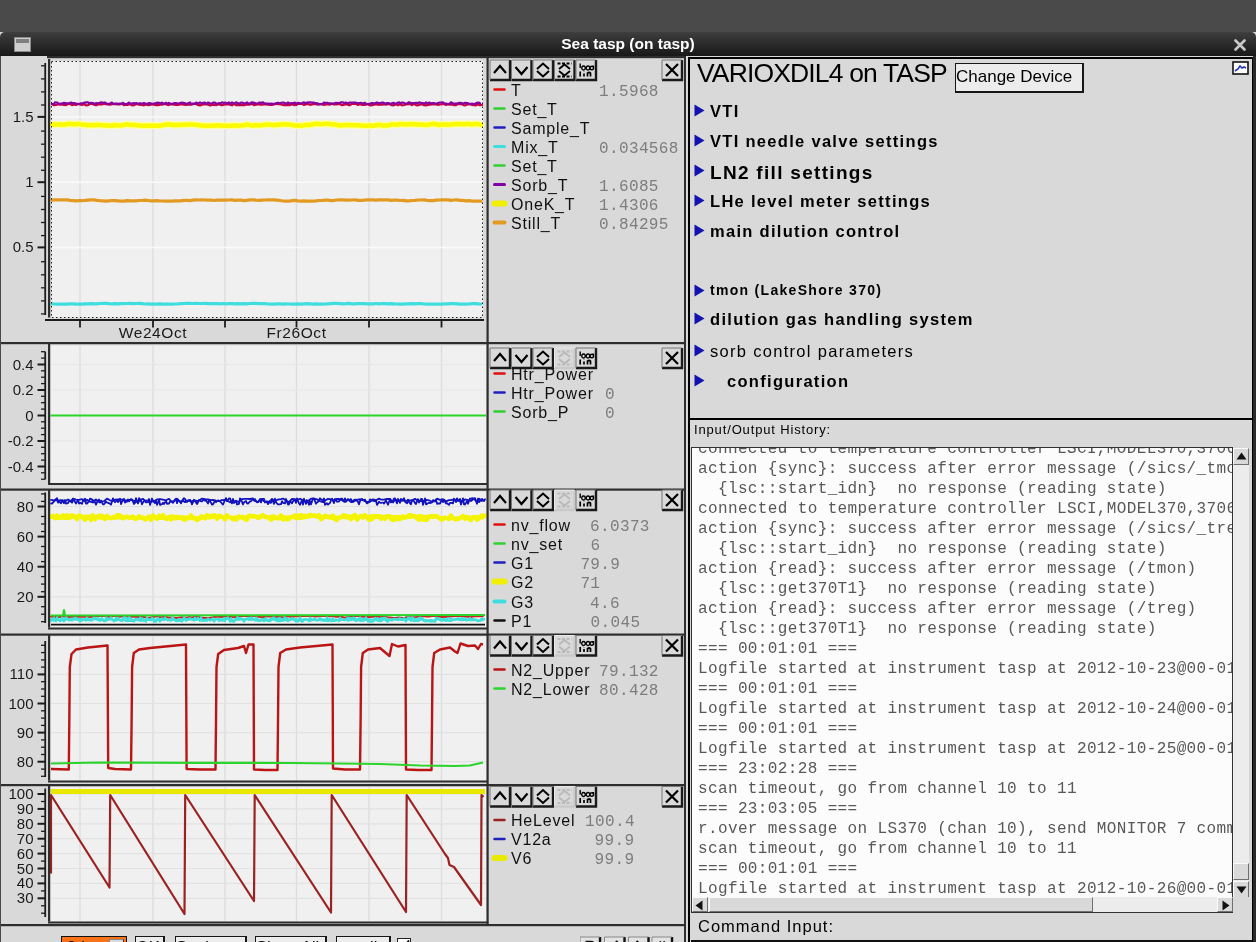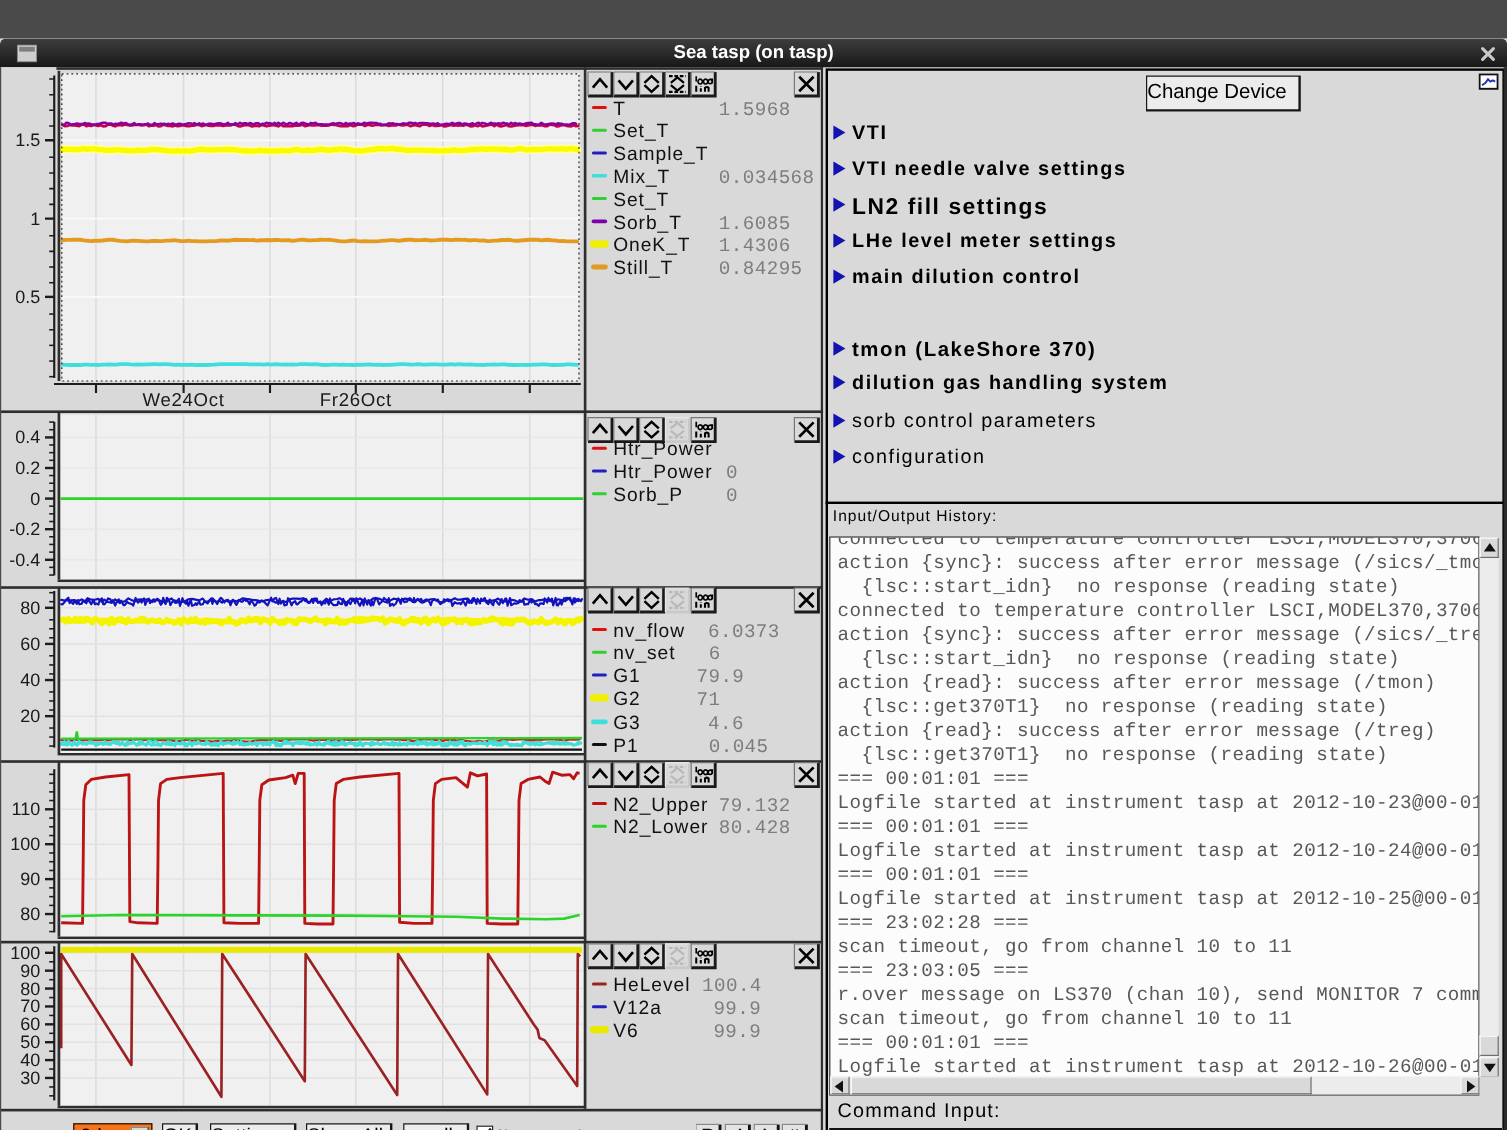--- a/index.html
+++ b/index.html
@@ -477,20 +477,21 @@
       <path d="M 72,21 v-20 h20" fill="none" stroke="#888" stroke-width="1"></path>
       <path d="M 5,13.5 H 11 A 3.9,3.9 0 0 0 14.9,9.6 A 3.9,3.9 0 0 0 11,5.7 H 5.5" fill="none" stroke="#111" stroke-width="2"></path>
       <polygon points="3.2,13.5 9,9.8 9,17.2" fill="#111"></polygon>
       <path d="M 37.5,5 L 31.5,11 L 37.5,17" fill="none" stroke="#111" stroke-width="2.2"></path>
       <path d="M 56.5,5 L 62.5,11 L 56.5,17" fill="none" stroke="#111" stroke-width="2.2"></path>
       <path d="M 81,5.5 L 76.5,11 L 81,16.5 M 83.5,5.5 L 88,11 L 83.5,16.5" fill="none" stroke="#111" stroke-width="2"></path>
     </svg>
 
   <div style="position:absolute;left:688px;top:25px;width:566px;height:911px;border:2px solid #000;background:#d9d9d9"></div>
   <div style="position:absolute;left:688px;top:385.5px;width:566px;height:2px;background:#000"></div>
+  <div style="position:absolute;left:697px;top:26px;font-size:26.5px;letter-spacing:-0.85px">VARIOXDIL4 on TASP</div>
   <div class="btn" style="left:955px;top:31px;width:129px;height:30px;line-height:26px;font-size:17px">Change Device</div>
   <svg width="17" height="14" style="position:absolute;left:1232px;top:29px">
       <rect x="1" y="1" width="15" height="12" fill="#fff" stroke="#111" stroke-width="1.6"></rect>
       <polyline points="3,10 6,8 8,5 10,7 12,6 14,7" fill="none" stroke="#2233bb" stroke-width="1.6"></polyline>
     </svg>
   <div style="position:absolute;left:694px;top:70.5px;width:550px;height:30px">
 <svg width="11" height="13" style="position:absolute;left:0;top:1px">
         <polygon points="0.5,0.5 0.5,12.5 10.5,6.5" fill="#1212b0"></polygon>
       </svg>
 <span style="position:absolute;left:16px;top:-1px;font-weight:bold;font-size:16.5px;letter-spacing:1.3px">VTI</span>
@@ -516,39 +517,39 @@
     <div style="position:absolute;left:694px;top:190.5px;width:550px;height:30px">
 <svg width="11" height="13" style="position:absolute;left:0;top:1px">
         <polygon points="0.5,0.5 0.5,12.5 10.5,6.5" fill="#1212b0"></polygon>
       </svg>
 <span style="position:absolute;left:16px;top:-1px;font-weight:bold;font-size:16.5px;letter-spacing:1.3px">main dilution control</span>
     </div>
     <div style="position:absolute;left:694px;top:250.5px;width:550px;height:30px">
 <svg width="11" height="13" style="position:absolute;left:0;top:1px">
         <polygon points="0.5,0.5 0.5,12.5 10.5,6.5" fill="#1212b0"></polygon>
       </svg>
-<span style="position:absolute;left:16px;top:-1px;font-weight:bold;font-size:17px;letter-spacing:1.3px">tmon (LakeShore 370)</span>
+<span style="position:absolute;left:16px;top:-1px;font-weight:bold;font-size:14px;letter-spacing:1.3px">tmon (LakeShore 370)</span>
     </div>
     <div style="position:absolute;left:694px;top:279px;width:550px;height:30px">
 <svg width="11" height="13" style="position:absolute;left:0;top:1px">
         <polygon points="0.5,0.5 0.5,12.5 10.5,6.5" fill="#1212b0"></polygon>
       </svg>
 <span style="position:absolute;left:16px;top:-1px;font-weight:bold;font-size:16.5px;letter-spacing:1.3px">dilution gas handling system</span>
     </div>
     <div style="position:absolute;left:694px;top:310.5px;width:550px;height:30px">
 <svg width="11" height="13" style="position:absolute;left:0;top:1px">
         <polygon points="0.5,0.5 0.5,12.5 10.5,6.5" fill="#1212b0"></polygon>
       </svg>
 <span style="position:absolute;left:16px;top:-1px;font-weight:normal;font-size:16.5px;letter-spacing:1.3px">sorb control parameters</span>
     </div>
     <div style="position:absolute;left:694px;top:340.5px;width:550px;height:30px">
 <svg width="11" height="13" style="position:absolute;left:0;top:1px">
         <polygon points="0.5,0.5 0.5,12.5 10.5,6.5" fill="#1212b0"></polygon>
       </svg>
-<span style="position:absolute;left:16px;top:-1px;font-weight:normal;font-size:16.5px;letter-spacing:1.3px">configuration</span>
+<span style="position:absolute;left:33px;top:-1px;font-weight:bold;font-size:16.5px;letter-spacing:1.3px">configuration</span>
     </div>
 
   <div style="position:absolute;left:694px;top:390px;font-size:13px;letter-spacing:0.85px">Input/Output History:</div>
 
   <div style="position:absolute;left:691px;top:414.5px;width:542px;height:466px;background:#fcfcfc;border:1.5px solid #333;overflow:hidden">
     <pre style="position:absolute;left:6px;top:-9px;font-family:'Liberation Mono',monospace;font-size:16px;line-height:20px;color:#585858;letter-spacing:0.37px">connected to temperature controller LSCI,MODEL370,370628
 action {sync}: success after error message (/sics/_tmon/
   {lsc::start_idn}  no response (reading state)
 connected to temperature controller LSCI,MODEL370,370628
 action {sync}: success after error message (/sics/_treg/

